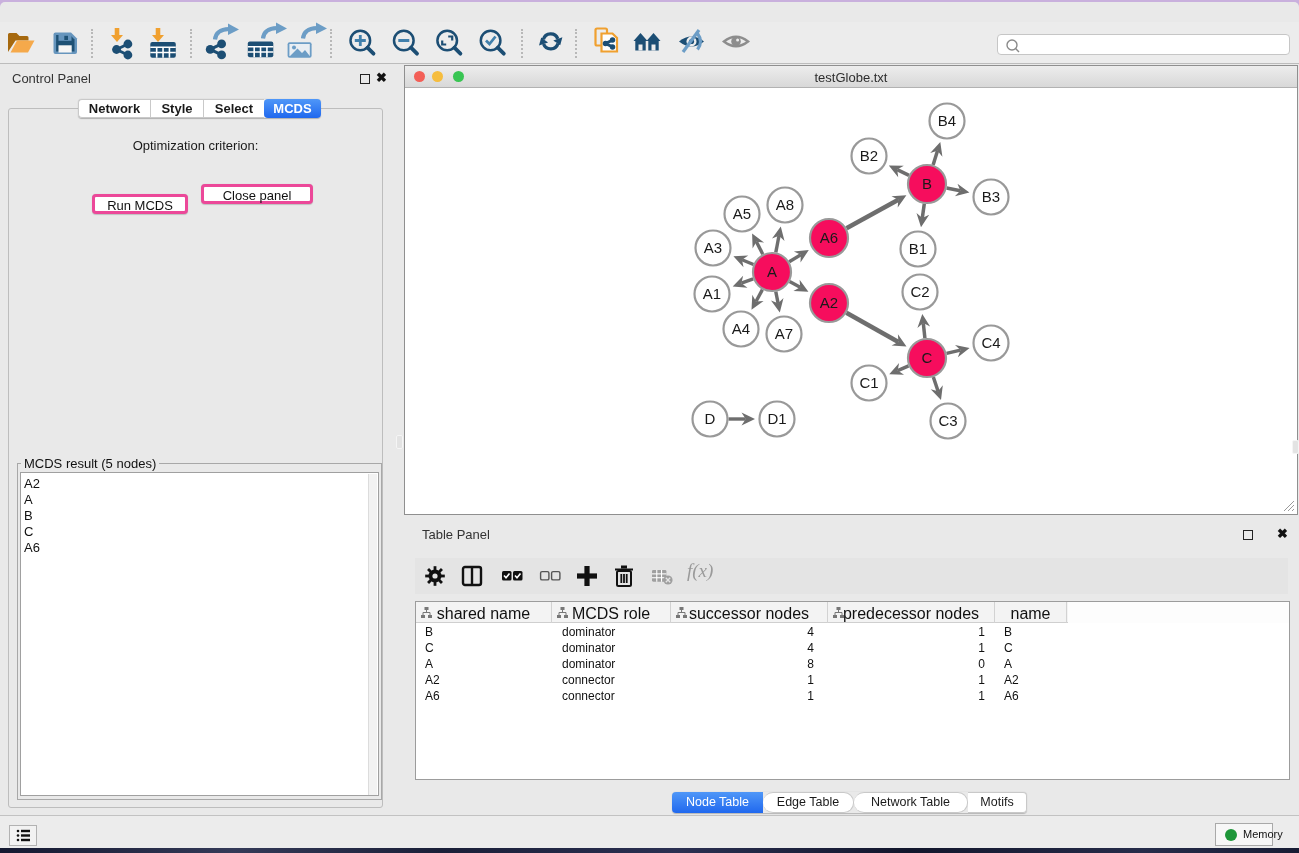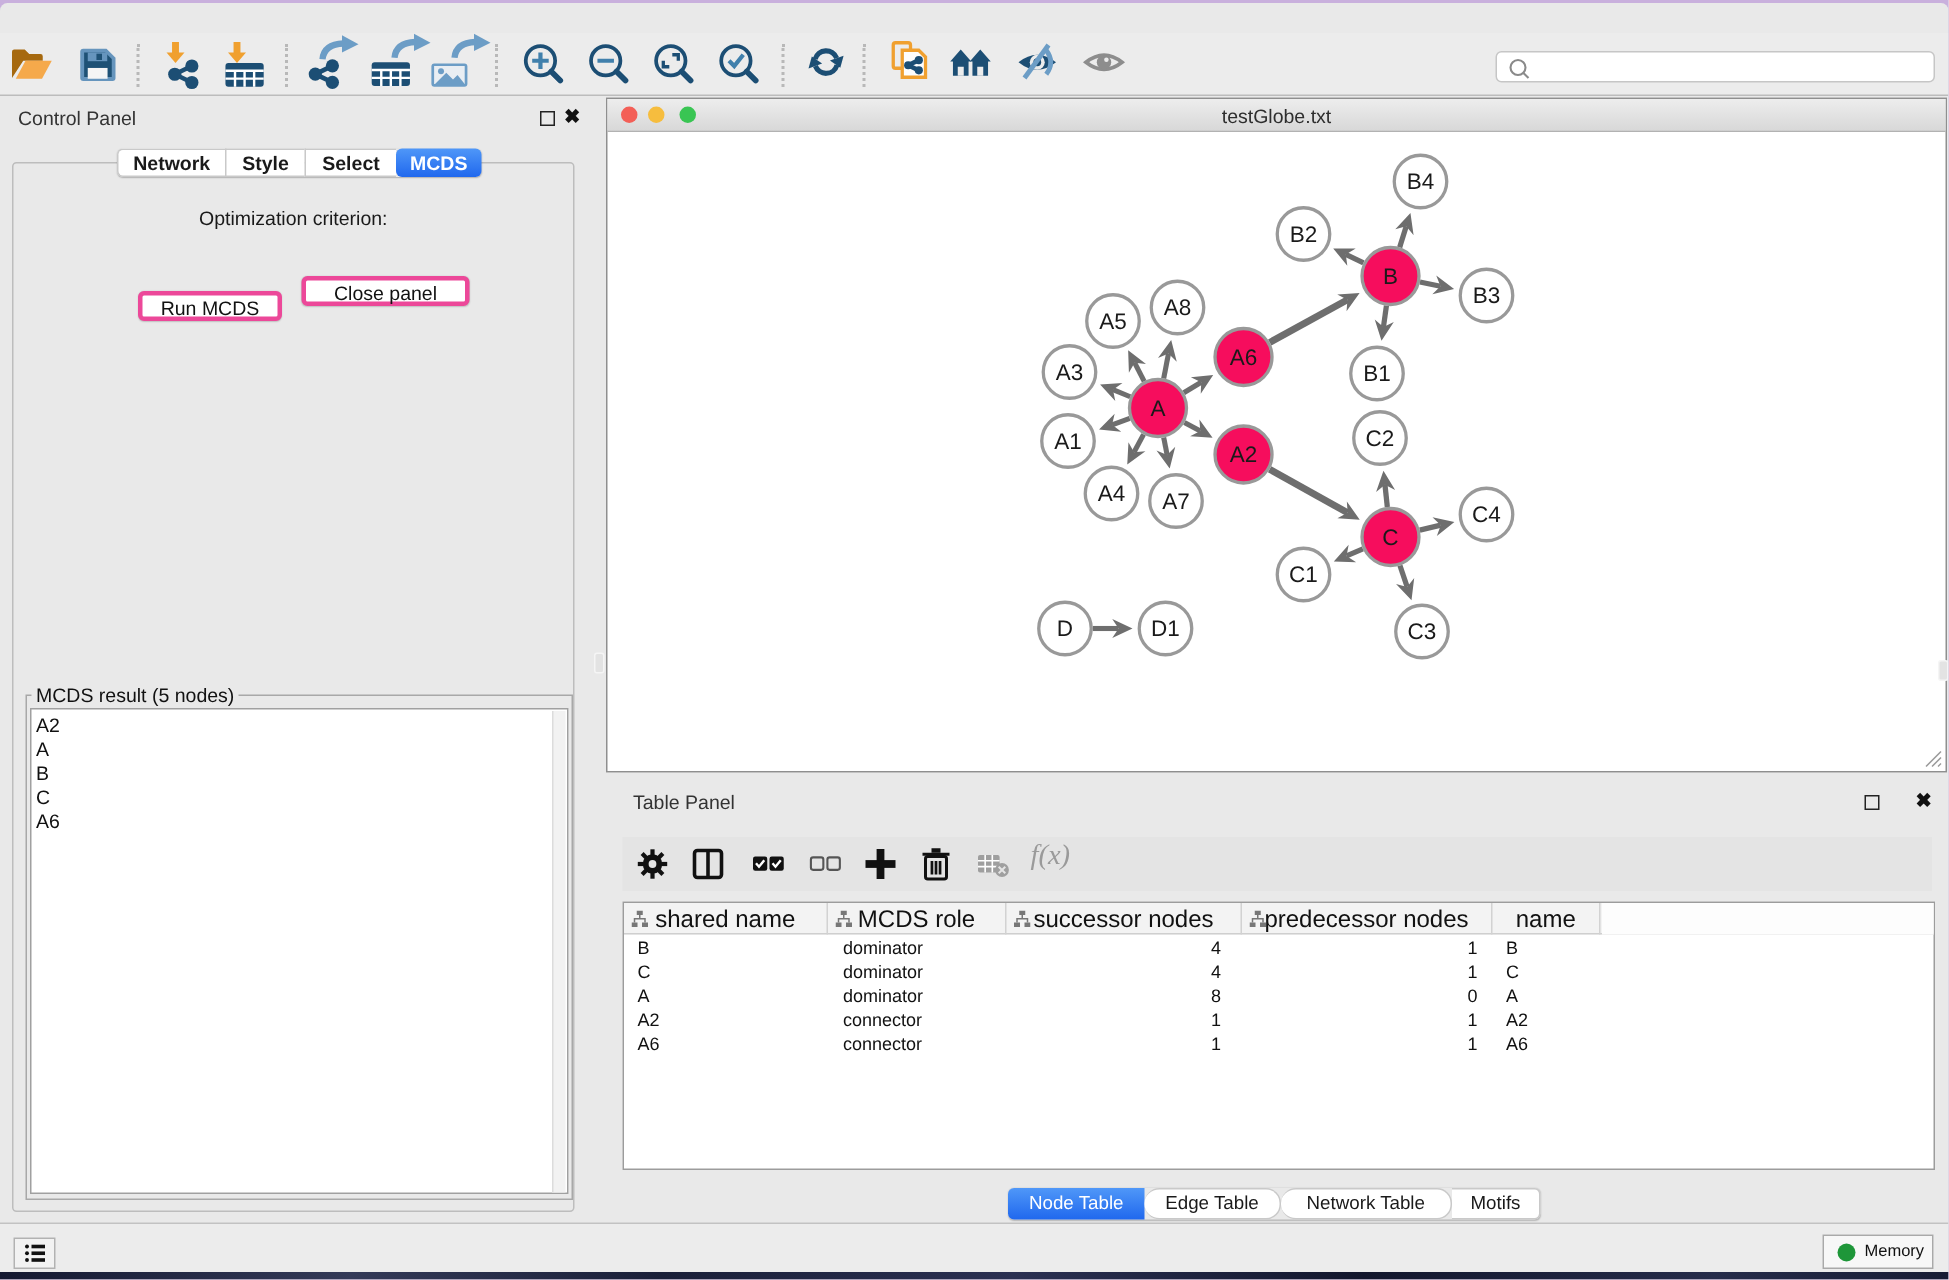--- a/index.html
+++ b/index.html
@@ -75,21 +75,21 @@
 #btabs { position:absolute; left:276px; top:276px; height:21px; display:flex;
   font-size:12.5px; border-radius:4px; box-shadow:0 0.5px 1px rgba(0,0,0,.22); }
 #btabs .tab { background:#fff; border-top:1px solid #c9c9c9; border-bottom:1px solid #c9c9c9;
   border-right:1px solid #c9c9c9; color:#1a1a1a; text-align:center; line-height:19px;border-radius:10px; }
 #btabs .tab:last-child { border-radius:0 4px 4px 0; }
 #btabs .tab.sel { background:linear-gradient(#4f97f8,#2068ee); color:#fff; border:none;
   border-radius:4px 0 0 4px; line-height:21px; }
 
 #statusbar { position:absolute; left:0; top:815px; width:1299px; height:33px;
   background:#ececec; border-top:1px solid #c2c2c2; }
-#memorybtn { position:absolute; left:1215px; top:7px; width:74px; height:23px;
+#memorybtn { position:absolute; left:1215px; top:7px; width:58px; height:23px;
   background:#f7f7f7; border:1px solid #a9a9a9; font-size:11px; color:#111; }
 #listbtn { position:absolute; left:9px; top:9px; width:28px; height:21px;
   background:#f2f2f2; border:1px solid #b2b2b2; }
 #deskbottom { position:absolute; left:0; top:848px; width:1299px; height:5px;
   background:linear-gradient(90deg,#141830,#343a58 18%,#1a1f38 34%,#2b3052 52%,#12162c 70%,#262c4a 88%,#171c34); }
 </style>
 </head>
 <body>
 <div id="mainwin">
   <div id="toolbar">

